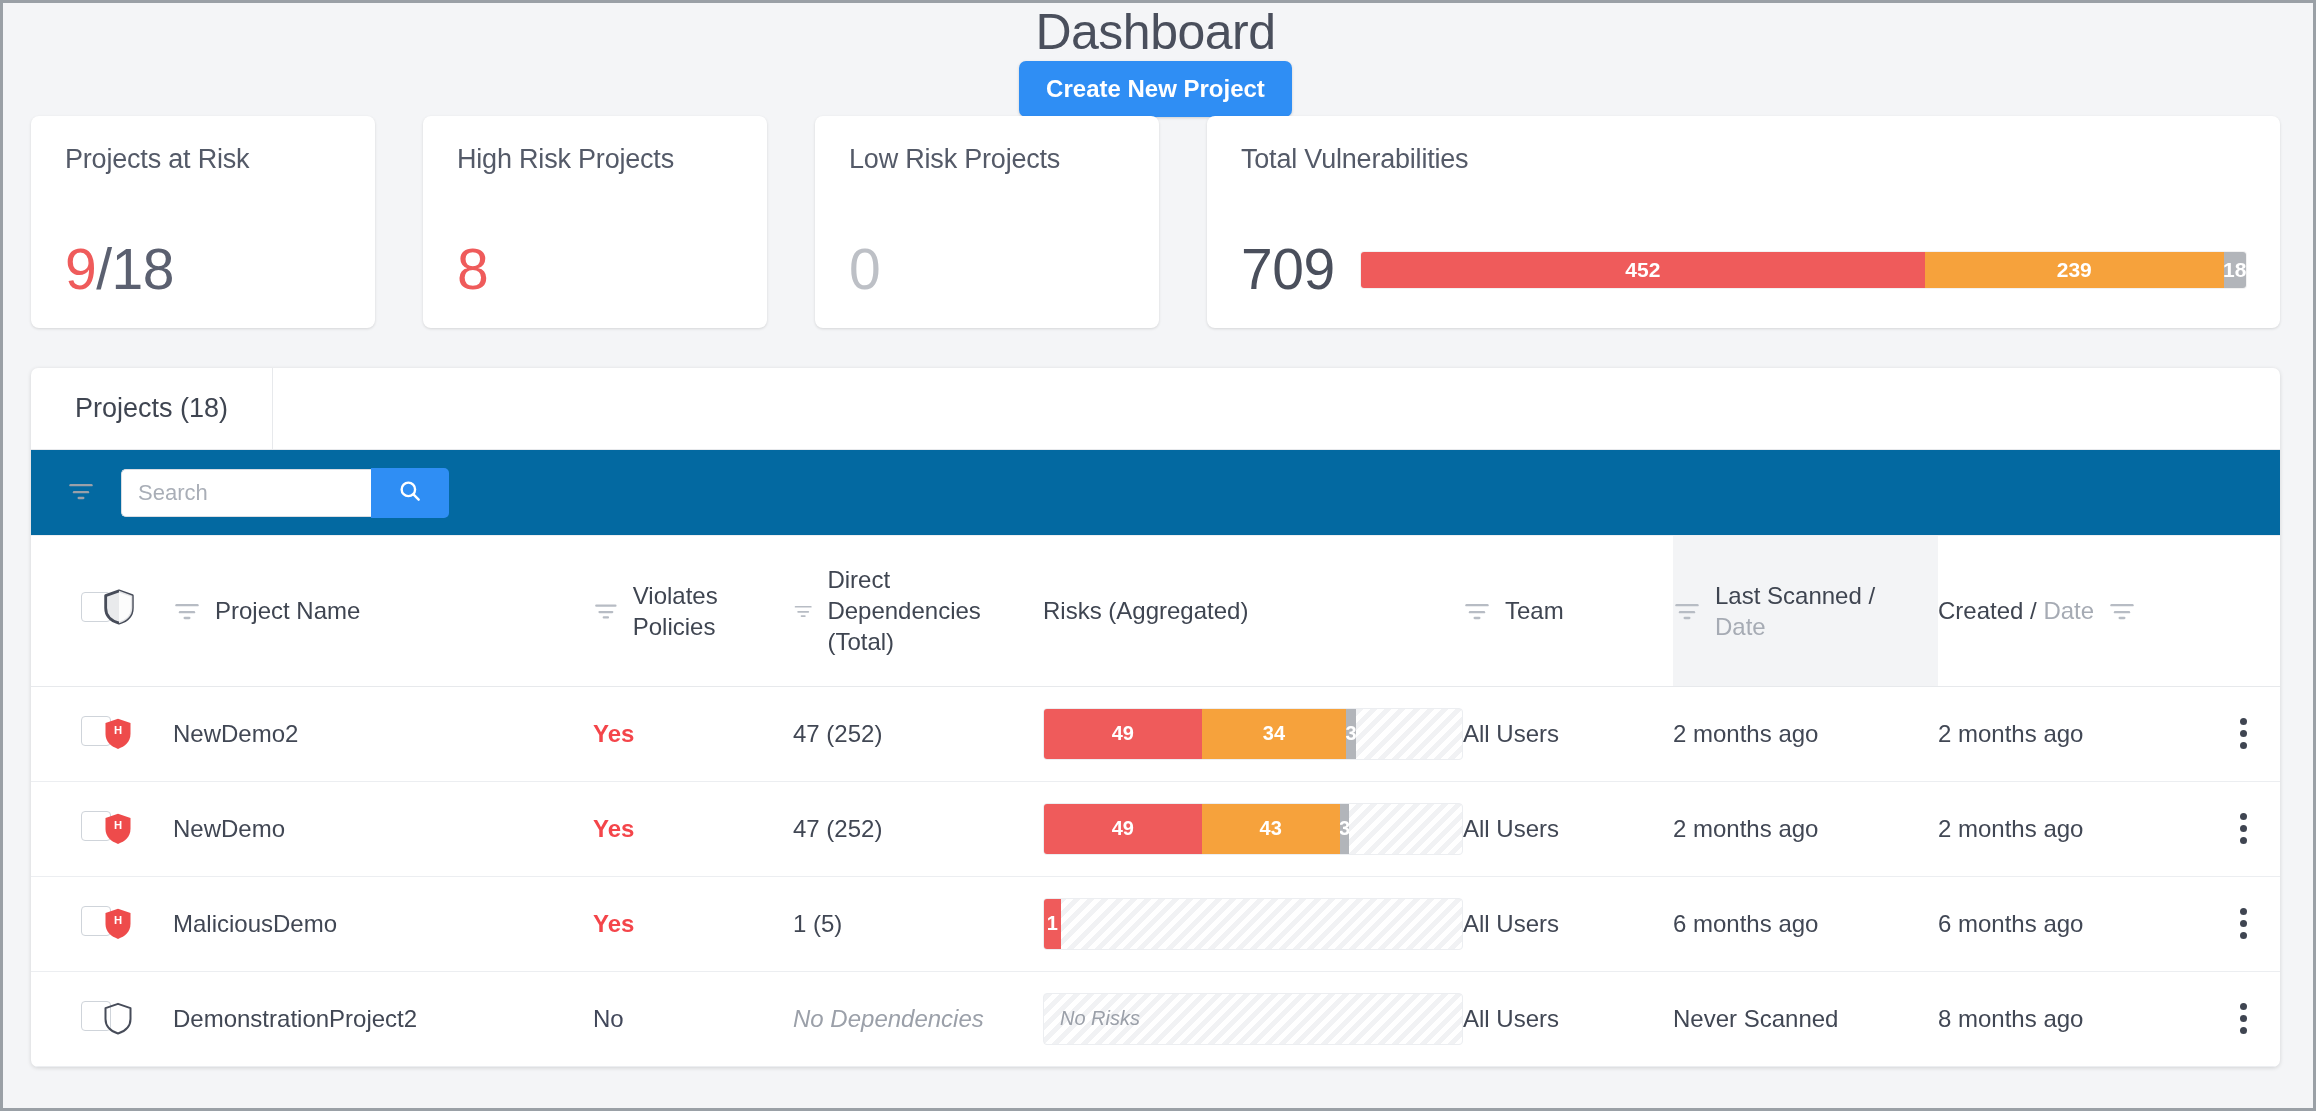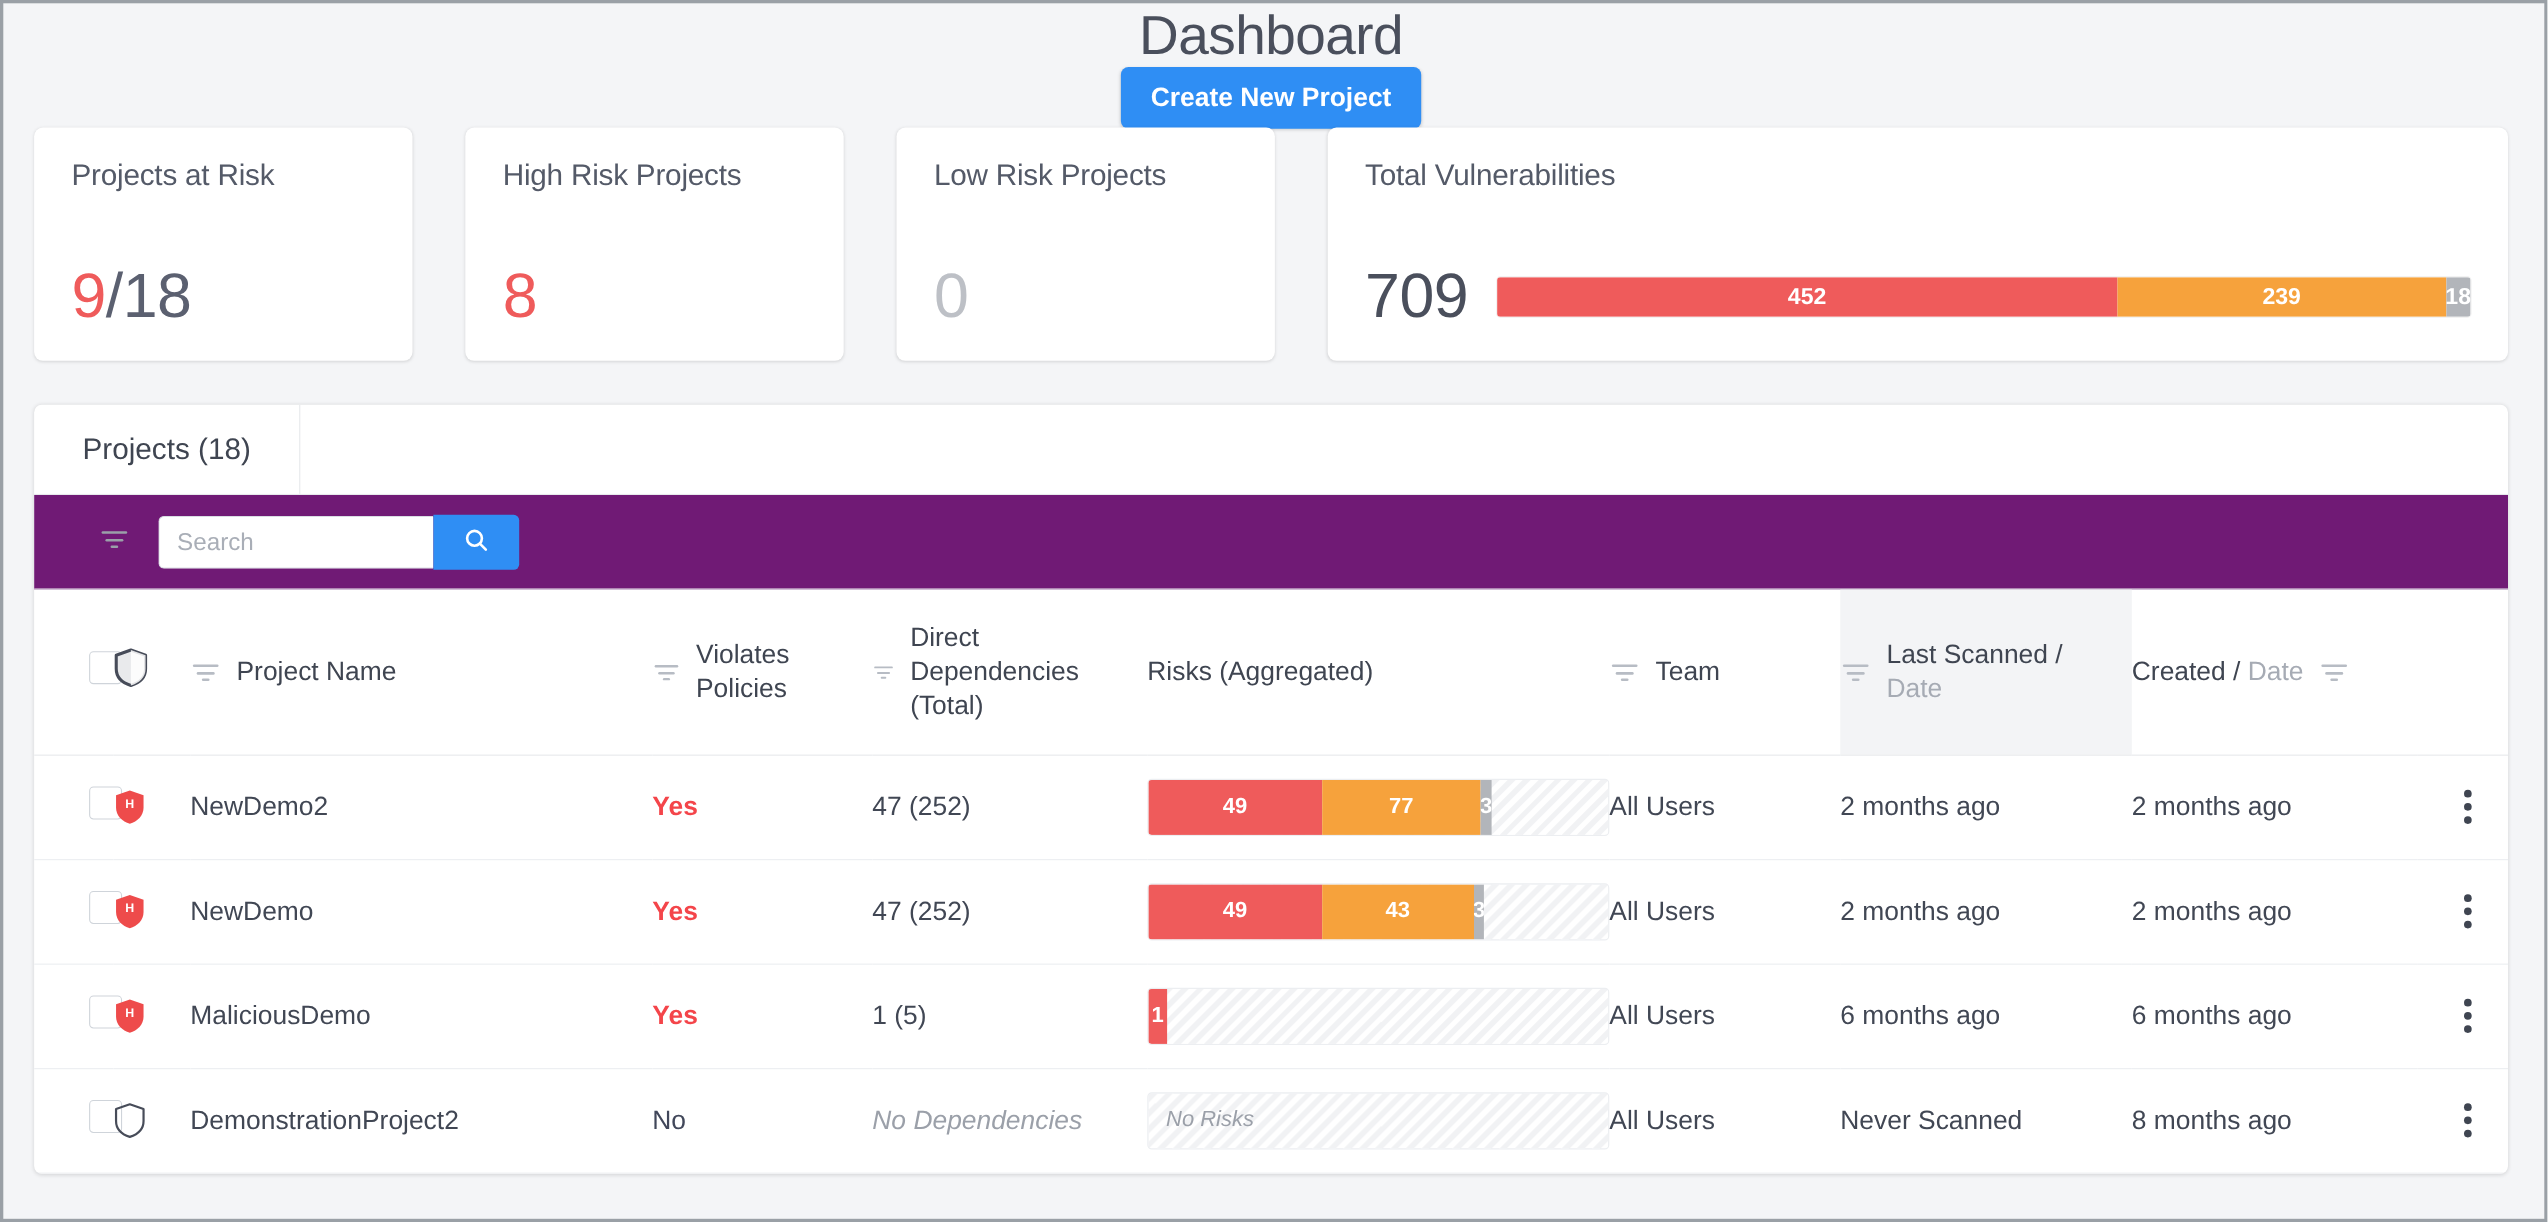--- a/index.html
+++ b/index.html
@@ -110,22 +110,22 @@
     font-size: 27px; color: #3f4551;
     border-right: 1px solid #e7e9ec;
     cursor: pointer; white-space: nowrap;
   }
   .tab-filler { flex: 1 1 auto; }
 
   .toolbar {
     height: 86px;
     display: flex; align-items: center;
     gap: 26px;
-    padding-left: 59px;
-    background: #701a75;
+    padding-left: 36px;
+    background: #0369a1;
     border-bottom: 1px solid #edeff2;
   }
   .filter-icon { width: 28px; height: 28px; cursor: pointer; }
   .search-wrap { display: flex; align-items: center; }
   .search-input {
     width: 250px; height: 48px;
     border: 1px solid #d9dde3; border-right: none;
     border-radius: 5px 0 0 5px;
     padding: 0 16px;
     font-family: "Liberation Sans", sans-serif;
@@ -386,21 +386,21 @@
             <td><span><svg class="shield-h" viewBox="0 0 24 27">
                   <path d="M12 1.2 22 4.6v8.9c0 6.2-4.5 10-10 11.9C6.5 23.5 2 19.7 2 13.5V4.6L12 1.2z" fill="#ee4b4b"></path>
                   <text x="12" y="13.6" font-size="9" font-family="Liberation Sans, sans-serif" fill="#ffffff" text-anchor="middle" font-weight="bold">H</text>
                 </svg></span></td>
             <td>NewDemo2</td>
             <td><span class="txt-yes">Yes</span></td>
             <td>47 (252)</td>
             <td class="cell-pad-right">
               <div class="riskbar">
                 <div class="seg" style="background: rgb(239, 91, 91); flex: 0 0 37.6923%;">49</div>
-                <div class="seg" style="background: rgb(246, 162, 60); flex: 0 0 34.6154%;">77</div>
+                <div class="seg" style="background: rgb(246, 162, 60); flex: 0 0 34.6154%;">34</div>
                 <div class="seg" style="background: rgb(178, 181, 186); flex: 0 0 2.30769%;">3</div>
               </div>
             </td>
             <td>All Users</td>
             <td>2 months ago</td>
             <td>2 months ago</td>
             <td>
               <span class="kebab">
                 <i></i>
                 <i></i>

